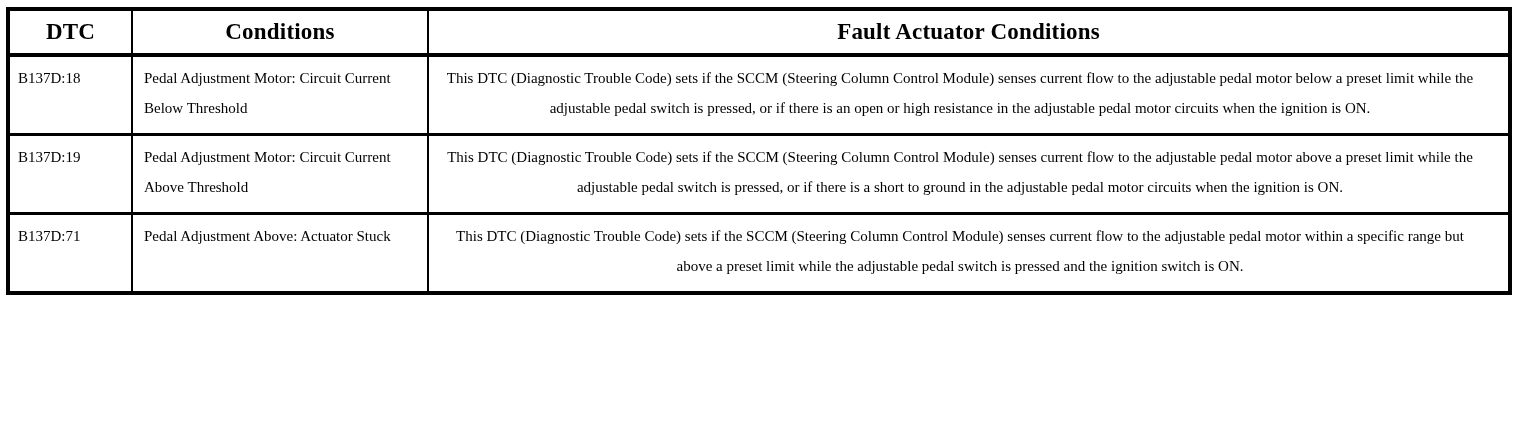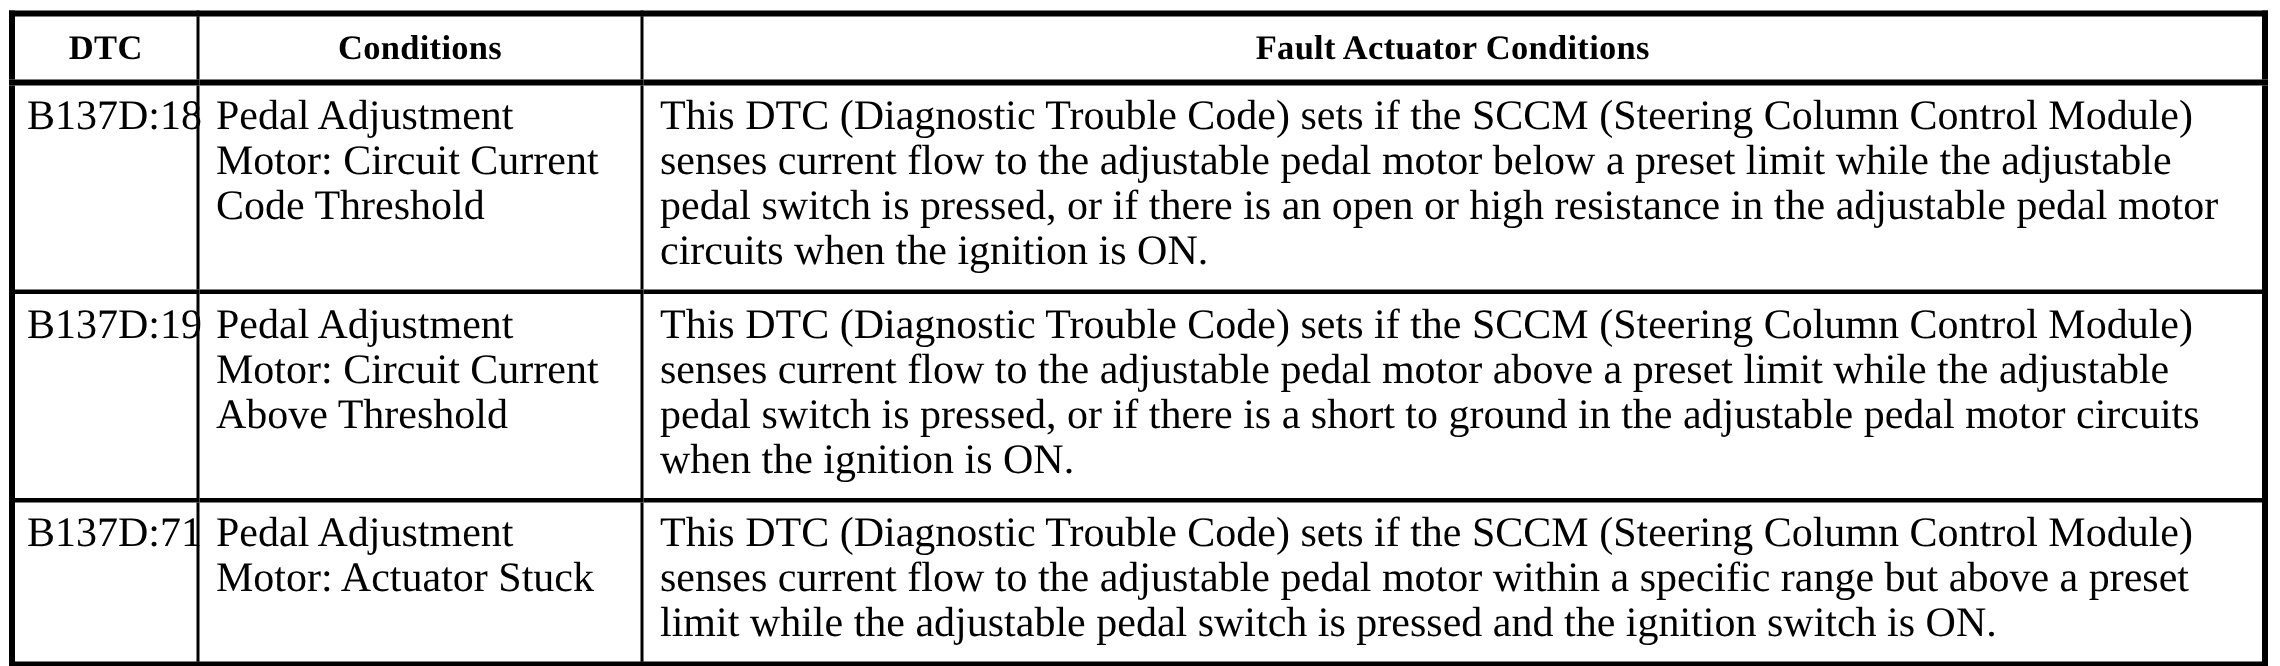--- a/index.html
+++ b/index.html
@@ -39,27 +39,27 @@
     font-weight: bold;
     text-align: center;
     padding: 7px 4px;
     line-height: 28px;
     letter-spacing: 0.2px;
   }
   td {
     border: 2px solid #000000;
     border-top: 3px solid #000000;
     vertical-align: top;
-    font-size: 28px;
+    font-size: 15px;
     line-height: 30px;
     padding: 6px 8px 10px 9px;
   }
   td.cell-dtc  { padding: 6px 4px 10px 8px; }
   td.cell-desc { padding: 6px 8px 10px 11px; }
-  td.cell-cond { padding: 6px 28px 10px 11px; }
+  td.cell-cond { padding: 6px 28px 10px 11px; text-align: center; }
 </style>
 </head>
 <body>
 
 <div class="page">
   <table class="dtc-table">
     <colgroup>
       <col class="c-dtc">
       <col class="c-desc">
       <col class="c-cond">
@@ -67,28 +67,28 @@
     <thead>
       <tr>
         <th>DTC</th>
         <th>Conditions</th>
         <th>Fault Actuator Conditions</th>
       </tr>
     </thead>
     <tbody>
       <tr>
         <td class="cell-dtc">B137D:18</td>
-        <td class="cell-desc">Pedal Adjustment Motor: Circuit Current Code Threshold</td>
+        <td class="cell-desc">Pedal Adjustment Motor: Circuit Current Below Threshold</td>
         <td class="cell-cond">This DTC (Diagnostic Trouble Code) sets if the SCCM (Steering Column Control Module) senses current flow to the adjustable pedal motor below a preset limit while the adjustable pedal switch is pressed, or if there is an open or high resistance in the adjustable pedal motor circuits when the ignition is ON.</td>
       </tr>
       <tr>
         <td class="cell-dtc">B137D:19</td>
         <td class="cell-desc">Pedal Adjustment Motor: Circuit Current Above Threshold</td>
         <td class="cell-cond">This DTC (Diagnostic Trouble Code) sets if the SCCM (Steering Column Control Module) senses current flow to the adjustable pedal motor above a preset limit while the adjustable pedal switch is pressed, or if there is a short to ground in the adjustable pedal motor circuits when the ignition is ON.</td>
       </tr>
       <tr>
         <td class="cell-dtc">B137D:71</td>
-        <td class="cell-desc">Pedal Adjustment Motor: Actuator Stuck</td>
+        <td class="cell-desc">Pedal Adjustment Above: Actuator Stuck</td>
         <td class="cell-cond">This DTC (Diagnostic Trouble Code) sets if the SCCM (Steering Column Control Module) senses current flow to the adjustable pedal motor within a specific range but above a preset limit while the adjustable pedal switch is pressed and the ignition switch is ON.</td>
       </tr>
     </tbody>
   </table>
 </div>
 
 </body></html>

